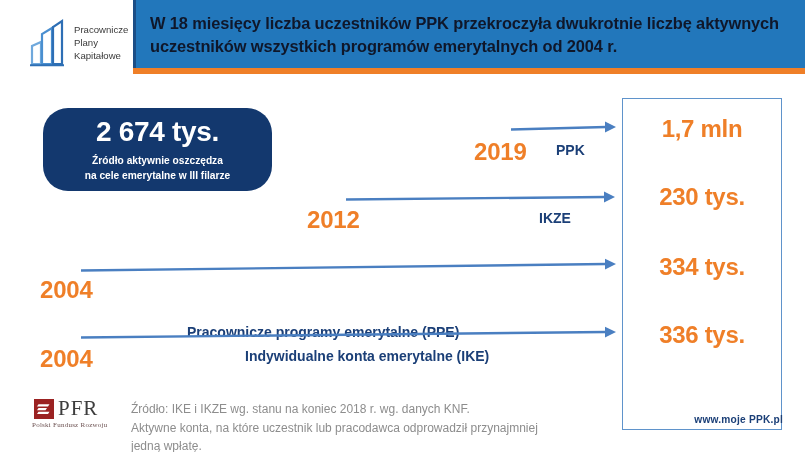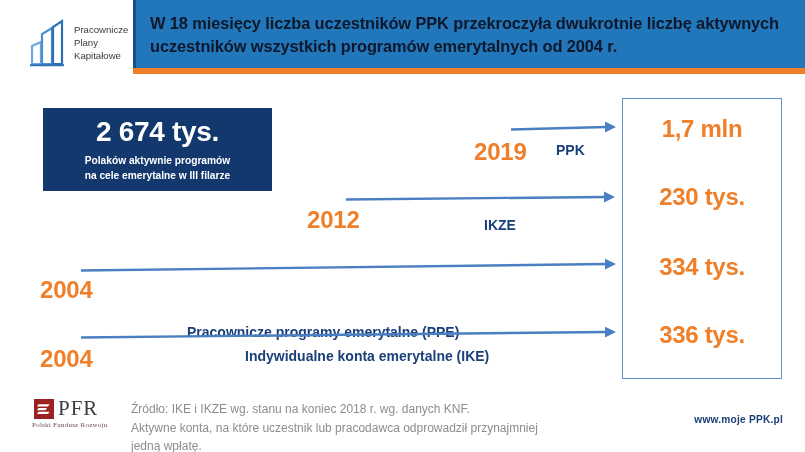--- a/index.html
+++ b/index.html
@@ -77,20 +77,21 @@
   }
 
   
   #stat-box {
     position: absolute;
     left: 43px;
     top: 108px;
     width: 229px;
     height: 83px;
     background: #13386e;
+    border-radius: 25px;
   }
   #stat-box-value {
     position: absolute;
     left: 0;
     right: 0;
     top: 8px;
     text-align: center;
     color: #ffffff;
     font-size: 28px;
     font-weight: bold;
@@ -129,21 +130,21 @@
   .row-arrow {
     position: absolute;
   }
 
   
   #values-box {
     position: absolute;
     left: 622px;
     top: 98px;
     width: 160px;
-    height: 281px;
+    height: 332px;
     border: 1.6px solid #5f93cb;
     box-sizing: border-box;
     background: #ffffff;
   }
   .value-item {
     position: absolute;
     left: 0;
     right: 0;
     text-align: center;
     color: #ef7f28;
@@ -227,21 +228,21 @@
   </div>
 
   <div id="header-band">
     <div id="header-title">W 18 miesięcy liczba uczestników PPK przekroczyła dwukrotnie liczbę aktywnych uczestników wszystkich programów emerytalnych od 2004 r.</div>
   </div>
   <div id="header-accent"></div>
 
   <div id="stat-box">
     <div id="stat-box-value">2 674 tys.</div>
     <div id="stat-box-desc">
-      <div>Polaków aktywnie programów</div>
+      <div>Źródło aktywnie oszczędza</div>
       <div>na cele emerytalne w III filarze</div>
     </div>
   </div>
 
   <div class="timeline-row">
     <div class="row-arrow" style="left:510px; top:120px;">
       <svg width="108" height="16" viewBox="0 0 108 16" xmlns="http://www.w3.org/2000/svg">
         <line x1="1" y1="9.5" x2="96" y2="7" stroke="#4a7fc1" stroke-width="2.4"></line>
         <path d="M95 1.5 L106 7 L95 12.5 Z" fill="#4a7fc1"></path>
       </svg>
@@ -251,21 +252,21 @@
   </div>
 
   <div class="timeline-row">
     <div class="row-arrow" style="left:345px; top:190px;">
       <svg width="272" height="16" viewBox="0 0 272 16" xmlns="http://www.w3.org/2000/svg">
         <line x1="1" y1="9.5" x2="260" y2="7" stroke="#4a7fc1" stroke-width="2.4"></line>
         <path d="M259 1.5 L270 7 L259 12.5 Z" fill="#4a7fc1"></path>
       </svg>
     </div>
     <div class="row-year" style="left:307px; top:206px;">2012</div>
-    <div class="row-label" style="left:484px; top:210px;margin-top:7px;">IKZE</div>
+    <div class="row-label" style="left:539px; top:210px;">IKZE</div>
   </div>
 
   <div class="timeline-row">
     <div class="row-arrow" style="left:80px; top:258px;">
       <svg width="538" height="20" viewBox="0 0 538 20" xmlns="http://www.w3.org/2000/svg">
         <line x1="1" y1="12.5" x2="526" y2="6" stroke="#4a7fc1" stroke-width="2.4"></line>
         <path d="M525 0.8 L536 6 L525 11.5 Z" fill="#4a7fc1"></path>
       </svg>
     </div>
     <div class="row-year" style="left:40px; top:276px;">2004</div>

